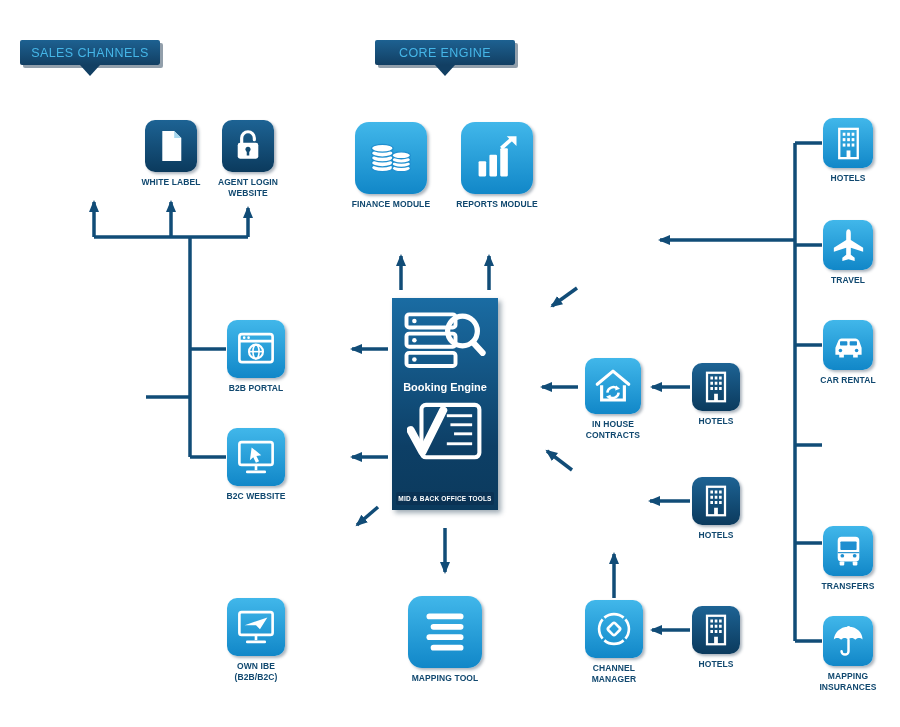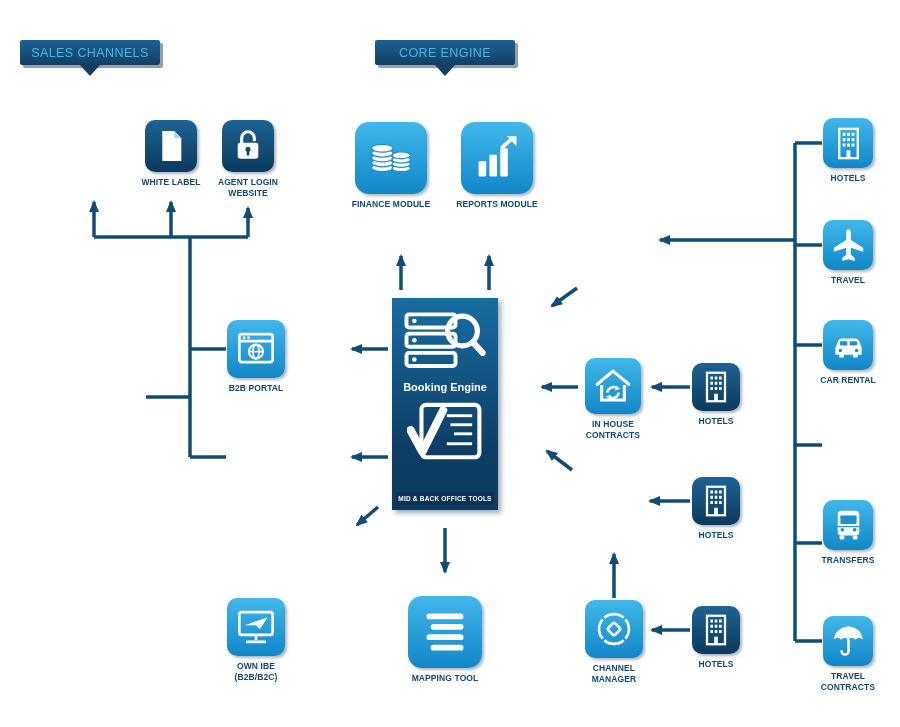--- a/index.html
+++ b/index.html
@@ -288,20 +288,28 @@
   <div class="lbl">WHITE LABEL</div>
 </div>
 <div class="node" style="left:216px;top:320px;width:80px">
   <div class="tile light" style="width:58px;height:58px">
     <svg width="42" height="42">
           <use href="#i-browser-globe"></use>
         </svg>
       </div>
   <div class="lbl">B2B PORTAL</div>
 </div>
+<div class="node" style="left:216px;top:428px;width:80px">
+  <div class="tile light" style="width:58px;height:58px">
+    <svg width="42" height="42">
+          <use href="#i-monitor-cursor"></use>
+        </svg>
+      </div>
+  <div class="lbl">B2C WEBSITE</div>
+</div>
 <div class="node" style="left:224px;top:598px;width:64px">
   <div class="tile light" style="width:58px;height:58px">
     <svg width="42" height="42">
           <use href="#i-monitor-plane"></use>
         </svg>
       </div>
   <div class="lbl">OWN IBE (B2B/B2C)</div>
 </div>
 
 <div class="node" style="left:346px;top:122px;width:90px">
@@ -400,30 +408,30 @@
   <div class="lbl">TRAVEL</div>
 </div>
 <div class="node" style="left:808px;top:320px;width:80px">
   <div class="tile light" style="width:50px;height:50px">
     <svg width="37" height="37">
           <use href="#i-car"></use>
         </svg>
       </div>
   <div class="lbl">CAR RENTAL</div>
 </div>
-<div class="node" style="left:808px;top:500px;width:80px">
+<div class="node" style="left:808px;top:526px;width:80px">
   <div class="tile light" style="width:50px;height:50px">
     <svg width="37" height="37">
           <use href="#i-bus"></use>
         </svg>
       </div>
   <div class="lbl">TRANSFERS</div>
 </div>
 <div class="node" style="left:808px;top:616px;width:80px">
   <div class="tile light" style="width:50px;height:50px">
     <svg width="37" height="37">
           <use href="#i-umbrella"></use>
         </svg>
       </div>
-  <div class="lbl">TRAVEL CONTRACTS</div>
+  <div class="lbl">MAPPING INSURANCES</div>
 </div>
 
 </div>
 
 </body></html>

